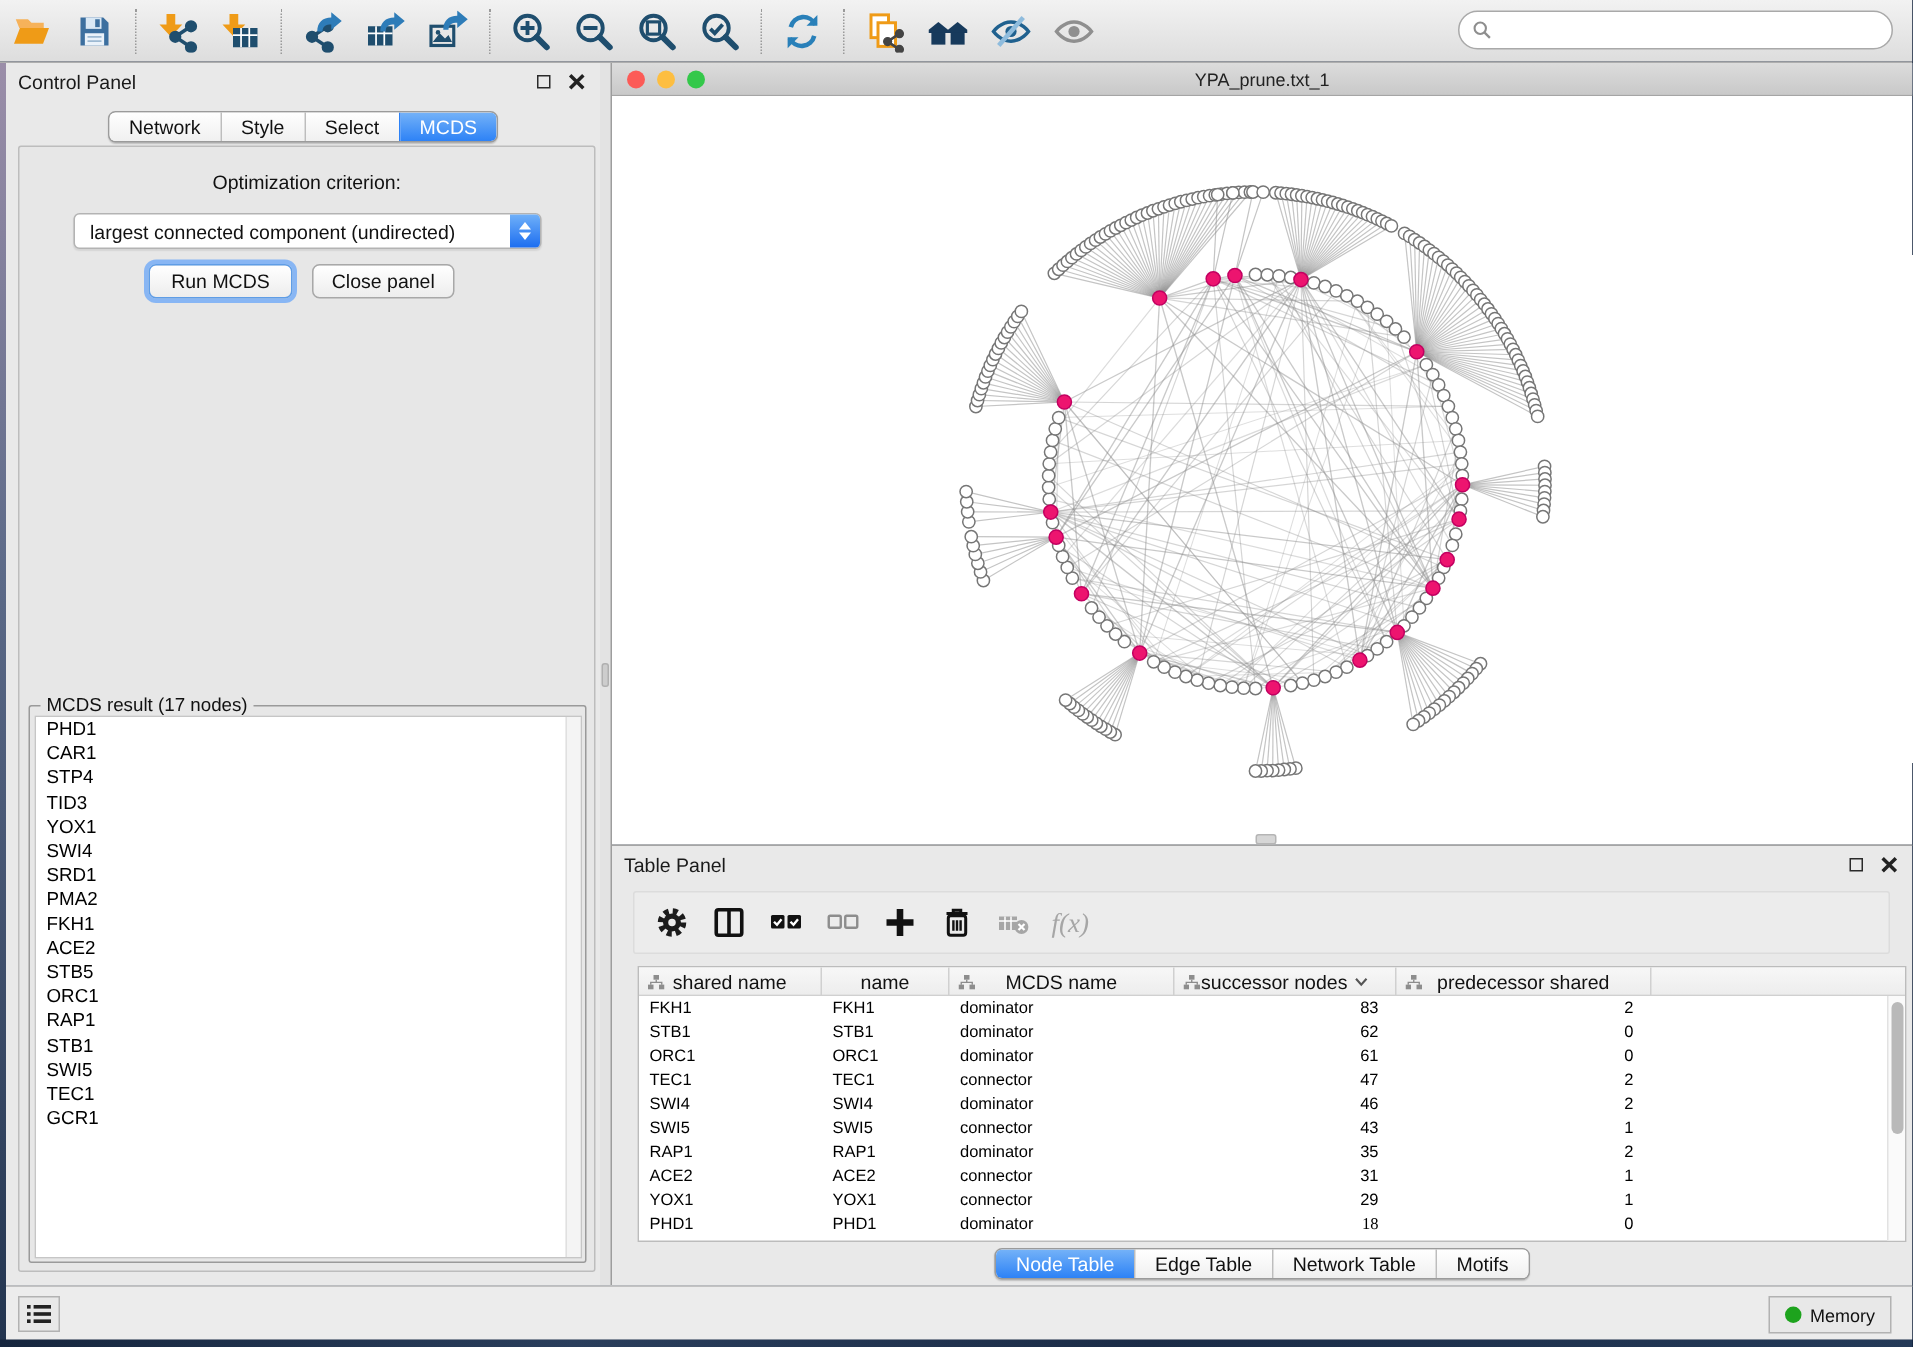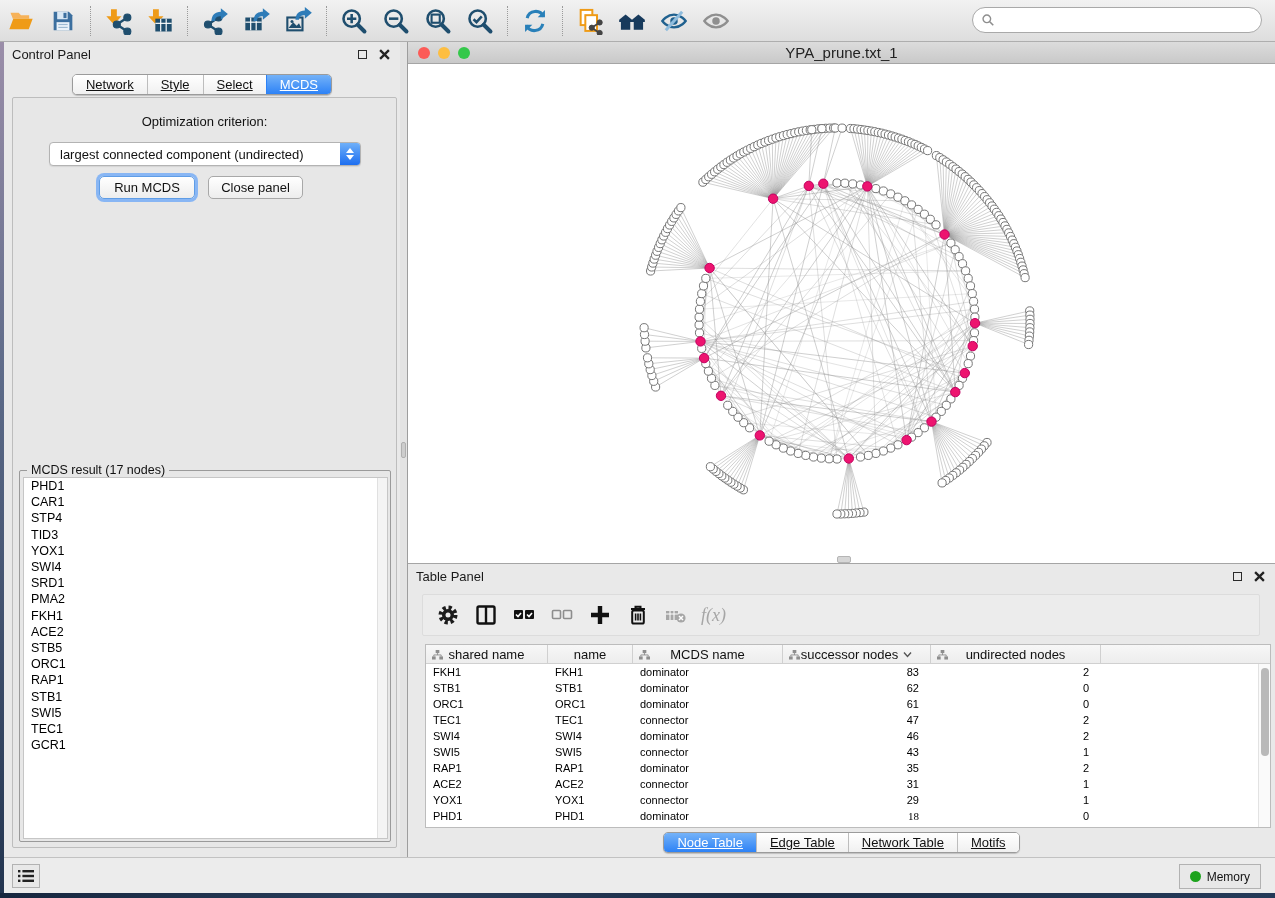--- a/index.html
+++ b/index.html
@@ -31,21 +31,21 @@
     background:#e9e9e9; }
   .panel-titlebar { height:24px; display:flex; align-items:center; padding:0 8px;
     font-size:13px; color:#1a1a1a; }
   .panel-titlebar .spacer { flex:1; }
   .win-btn { width:16px; height:16px; display:flex; align-items:center; justify-content:center; margin-left:6px; }
   .float-glyph { width:9px; height:9px; border:1.6px solid #2a2a2a; }
 
   .seg { display:inline-flex; border:1px solid #9b9b9b; border-radius:5px; overflow:hidden;
     background:#fff; height:21px; box-shadow:0 1px 1px rgba(0,0,0,.18); }
   .seg .s { padding:0 13px; font-size:13px; line-height:20px; color:#111; cursor:default;
-    background:linear-gradient(#ffffff,#f0f0f0); border-left:1px solid #bdbdbd; white-space:nowrap;text-decoration:underline; }
+    background:linear-gradient(#ffffff,#f0f0f0); border-left:1px solid #bdbdbd; white-space:nowrap; }
   .seg .s:first-child { border-left:none; }
   .seg .s.active { background:linear-gradient(#74b2f8,#2d82f6); color:#fff; border-left-color:#2d82f6; }
 
   #cp-tabs-row { text-align:center; margin-top:8px; }
 
   #cp-content { position:absolute; left:8px; top:55px; width:385px; height:751px;
     border:1px solid #bdbdbd; border-radius:2px; background:#e7e7e7; }
   #opt-label { text-align:center; margin-top:16px; font-size:13px; color:#111; }
   #opt-select { position:absolute; left:36px; top:44px; width:312px; height:24px;
     background:#ffffff; border:1px solid #b3b3b3; border-radius:4px;
@@ -75,21 +75,21 @@
 
   #v-splitter { position:absolute; left:400px; top:42px; width:8px; height:815px;
     background:#e3e3e3; border-right:1px solid #9d9d9d; }
   #v-grip { position:absolute; left:1px; top:400px; width:5px; height:16px;
     background:#cdcdcd; border:1px solid #b0b0b0; border-radius:2px; }
 
   
   #network-window { position:absolute; left:408px; top:42px; width:867px; height:521px; background:#ffffff; }
   #net-titlebar { height:22px; background:linear-gradient(#dcdcdc,#c9c9c9);
     border-bottom:1px solid #a5a5a5; position:relative; display:flex; align-items:center; justify-content:center; }
-  #net-title { font-size:15px; color:#222; }
+  #net-title { font-size:12px; color:#222; }
   .lights { position:absolute; left:10px; top:5px; display:flex; gap:8px; }
   .light { width:12px; height:12px; border-radius:50%; }
   #net-canvas { display:block; }
   #h-grip { position:absolute; left:429px; bottom:0px; width:14px; height:7px;
     background:#d6d6d6; border:1px solid #b5b5b5; border-radius:2px; }
 
   
   #table-panel { position:absolute; left:408px; top:563px; width:867px; height:294px;
     background:#e9e9e9; border-top:1px solid #a5a5a5; }
   #tp-toolbar { position:absolute; left:14px; top:30px; width:838px; height:42px;
@@ -1109,21 +1109,21 @@
             <span class="tree-ic"><svg width="11" height="11" viewBox="0 0 12 12">
                 <g fill="#8d8d8d">
                   <rect x="4" y="0" width="4" height="3.4"></rect>
                   <rect x="0" y="7" width="4" height="3.4"></rect>
                   <rect x="8" y="7" width="4" height="3.4"></rect>
                 </g>
                 <g stroke="#8d8d8d" fill="none" stroke-width="1">
                   <path d="M6 3.4v2M2 7V5.4h8V7"></path>
                 </g>
               </svg></span>
-            <span>undirected nodes</span>
+            <span>predecessor shared</span>
           </div>
         </div>
       <div id="t-body">
           <div class="tr">
             <div class="td left" style="width: 122px;">FKH1</div>
             <div class="td left" style="width: 85px;">FKH1</div>
             <div class="td left" style="width: 150px;">dominator</div>
             <div class="td right" style="width: 148px;">83</div>
             <div class="td right" style="width: 170px;">2</div>
           </div>

